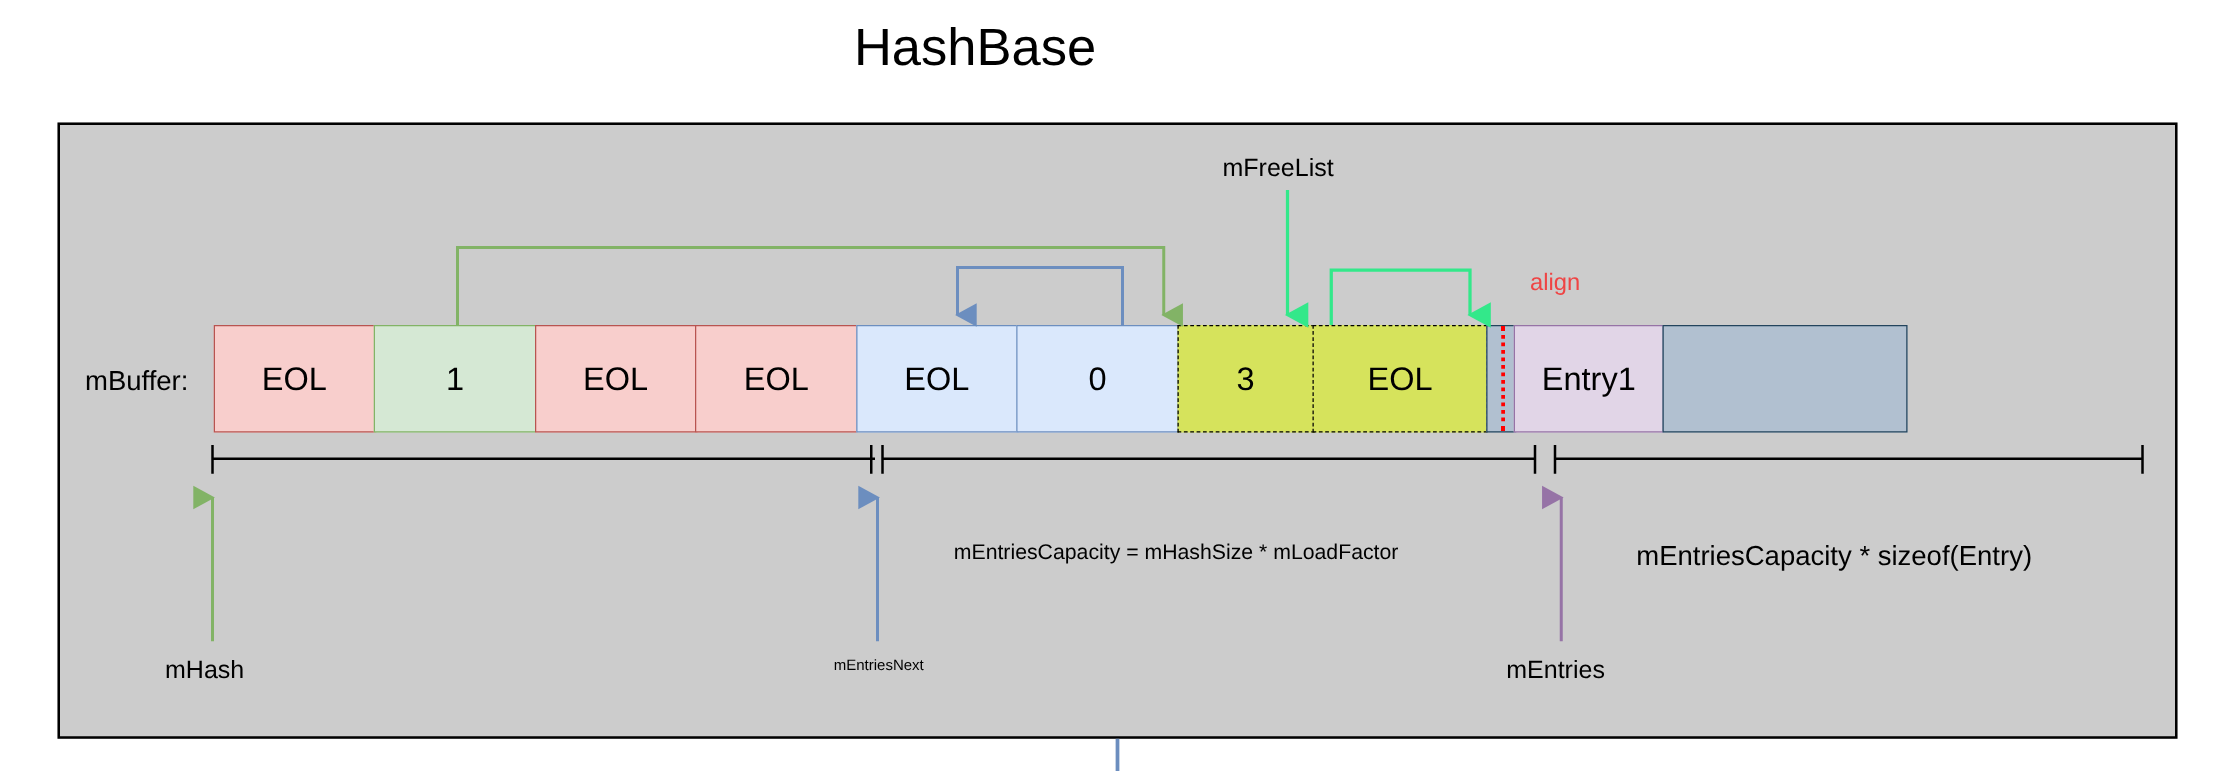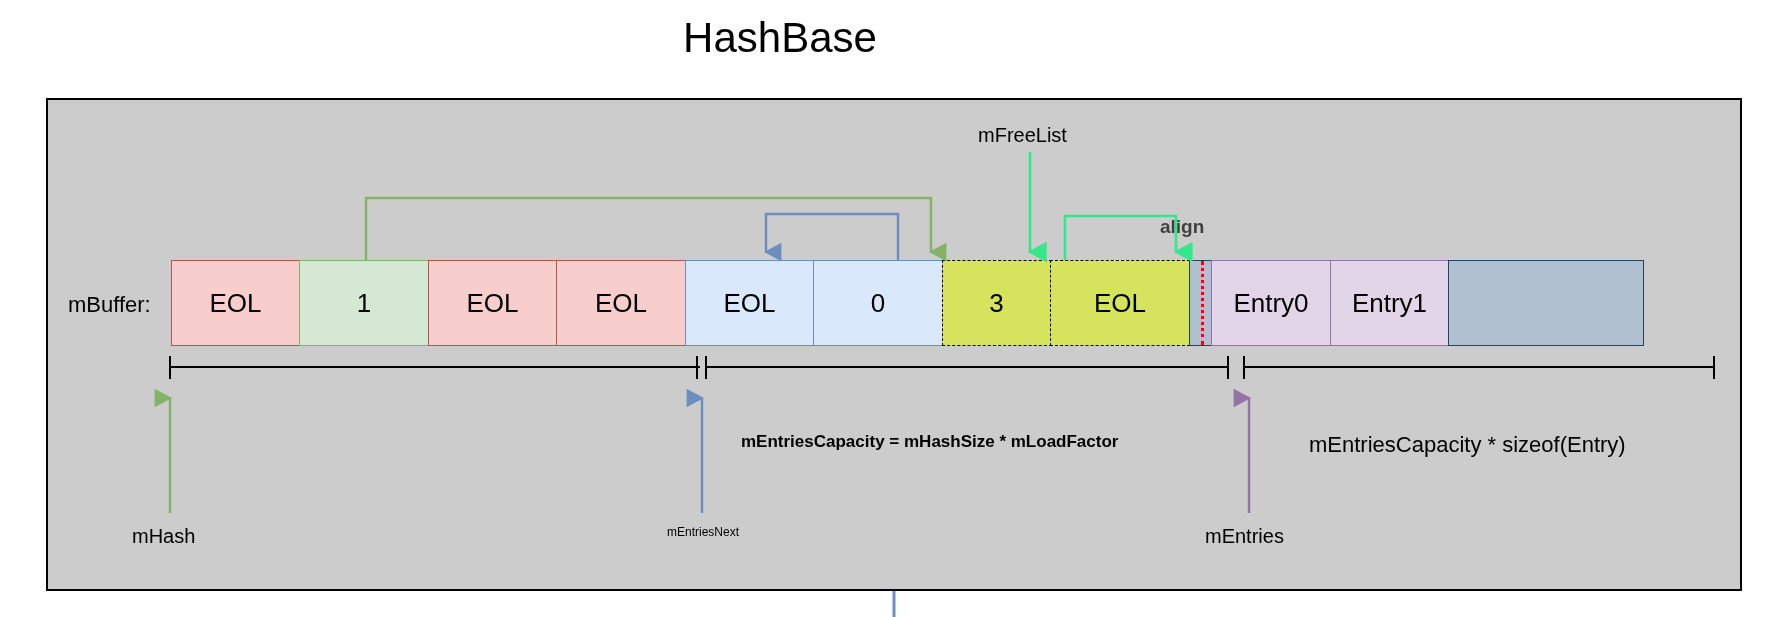--- a/index.html
+++ b/index.html
@@ -102,37 +102,36 @@
     left: 50%;
     width: 0;
     border-left: 3px dotted #ff0000;
   }
   #mbuffer-label {
     left: 68px;
     top: 292px;
     font-size: 22px;
   }
   #align-label {
-    left: 1160px;
+    left: 1224px;
     top: 216px;
     font-size: 19px;
-    color: #404040;
-    font-weight: bold;
+    color: #ef4444;
   }
   #mfreelist-label {
     left: 978px;
     top: 124px;
     font-size: 20px;
   }
   #mhash-label     { left: 132px;  top: 525px; font-size: 20px; }
   #mentriesnext-label { left: 667px; top: 525px; font-size: 12px; }
   #mentries-label  { left: 1205px; top: 525px; font-size: 20px; }
   #span1-label     { left: 281px;  top: 400px; font-size: 22px; }
   #span2-label     { left: 833px;  top: 404px; font-size: 17px; }
-  #span2b-label    { left: 741px;  top: 432px; font-size: 17px; font-weight: bold; }
+  #span2b-label    { left: 763px;  top: 432px; font-size: 17px; font-weight: normal; }
   #span3-label     { left: 1309px; top: 400px; font-size: 22px; margin-top: 32px; }
   svg.overlay {
     position: absolute;
     left: 0; top: 0;
     width: 1788px;
     height: 617px;
     pointer-events: none;
   }
 </style>
 </head>
@@ -166,23 +165,20 @@
       <span>0</span>
       </div>
     <div class="cell free" style="width:110px">
       <span>3</span>
       </div>
     <div class="cell free" style="width:140px">
       <span>EOL</span>
       </div>
     <div class="cell pad" style="width:24px">
       <span class="reddots"></span>
-      </div>
-    <div class="cell entry" style="width:120px">
-      <span>Entry0</span>
       </div>
     <div class="cell entry" style="width:120px">
       <span>Entry1</span>
       </div>
     <div class="cell tail" style="width:196px"></div>
   </div>
 
   <div class="lbl" id="align-label">align</div>
   <div class="lbl" id="mfreelist-label">mFreeList</div>
   <div class="lbl" id="mhash-label">mHash</div>

